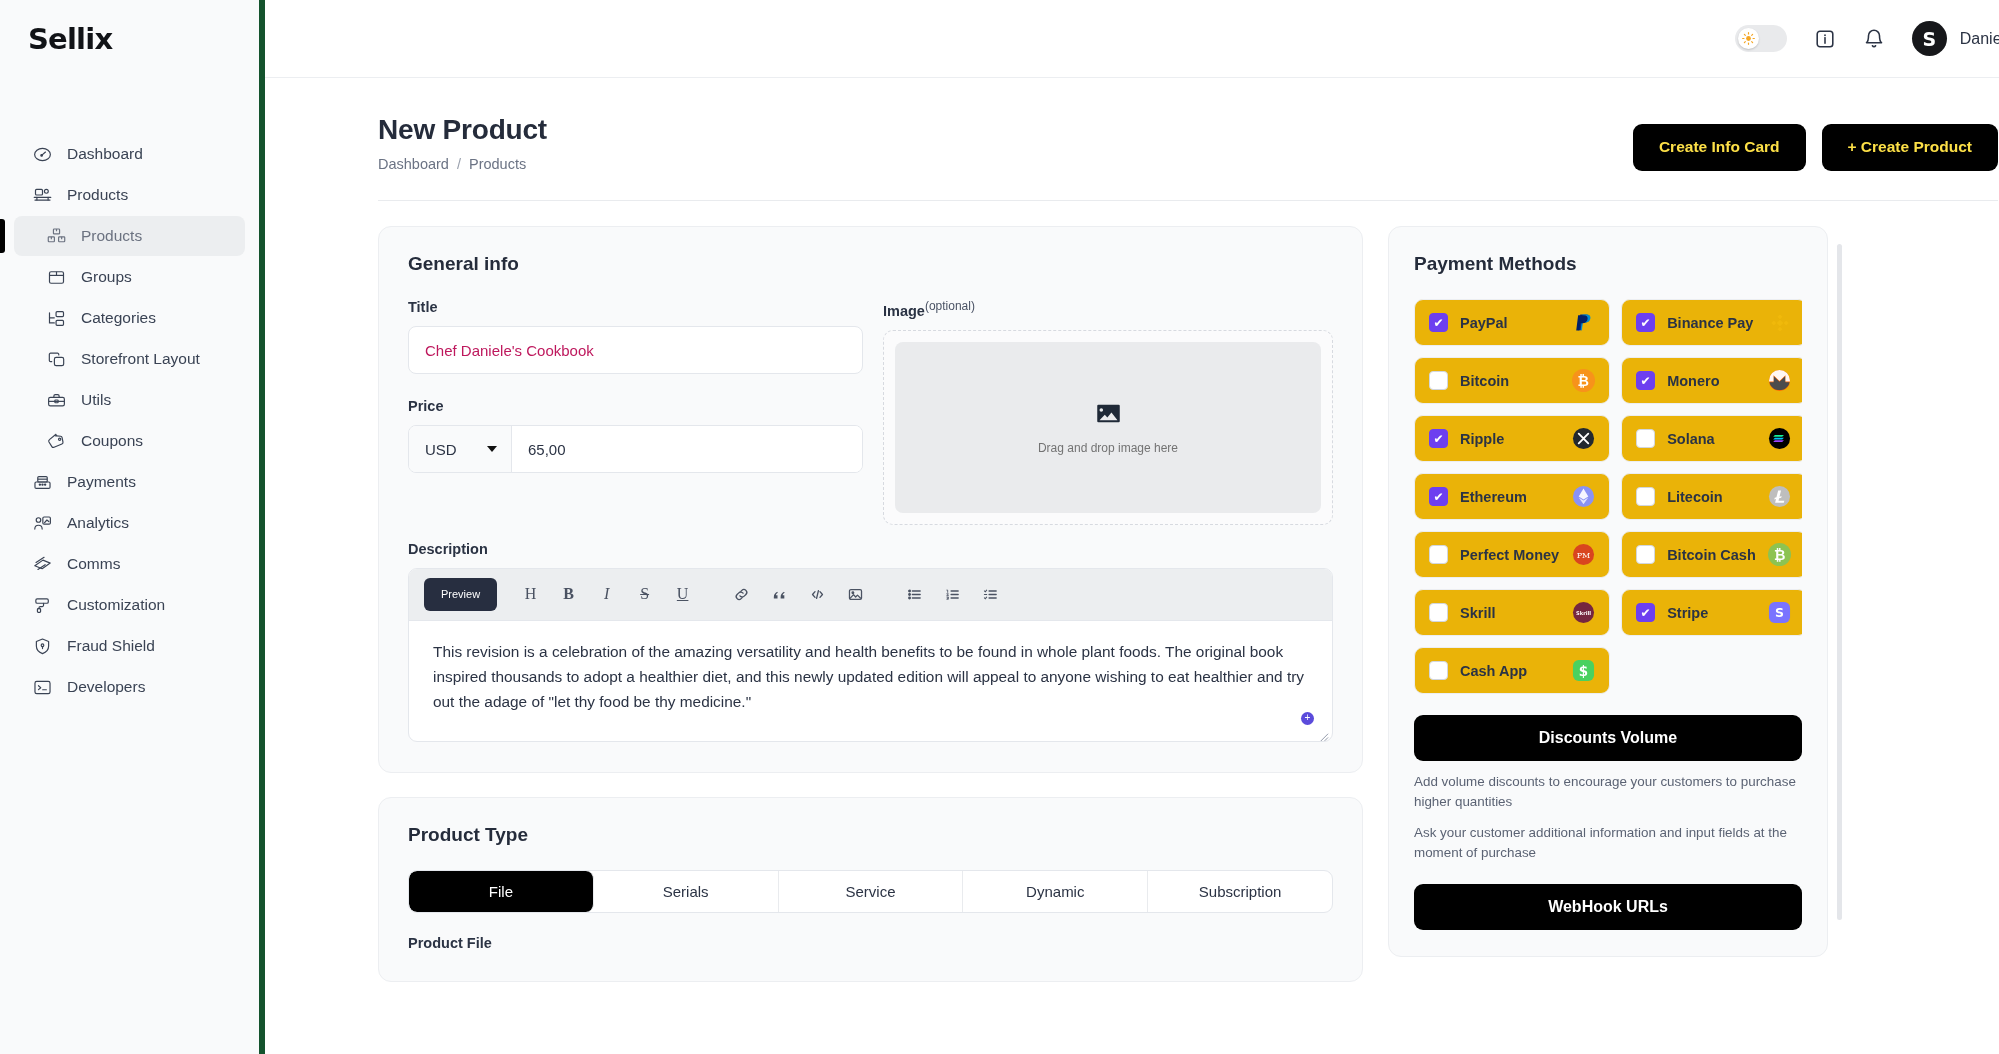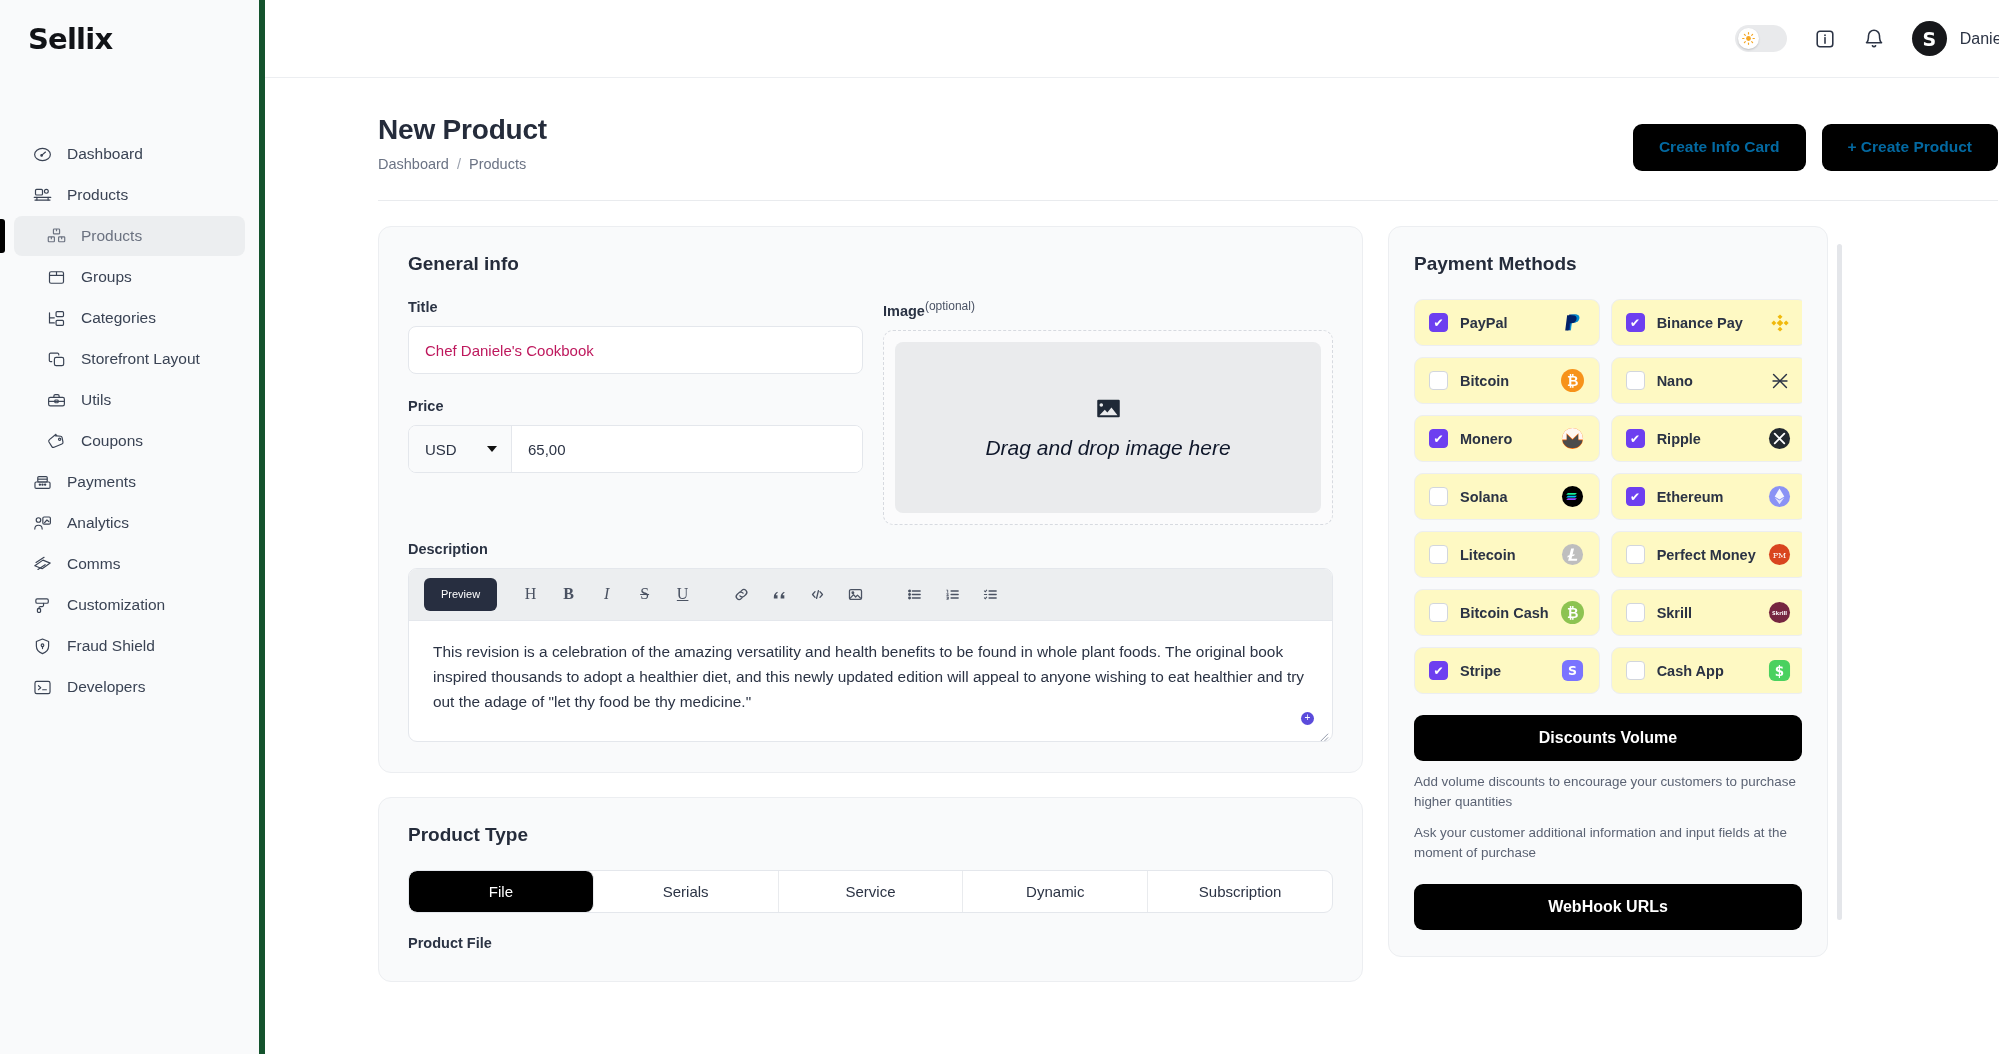--- a/index.html
+++ b/index.html
@@ -75,21 +75,21 @@
   .content { height: 976px; position: relative; overflow: hidden; }
   .inner { padding: 36px 58px 0 113px; }
 
   .page-head { display: flex; align-items: center; justify-content: space-between; }
   .page-title { font-size: 28px; font-weight: 700; color: #252c3b; letter-spacing: -0.2px; }
   .crumbs { margin-top: 10px; font-size: 14.5px; color: #6b7384; display: flex; gap: 8px; }
   .crumbs span { cursor: pointer; }
   .crumbs .sep { color: #9aa1ae; cursor: default; }
   .head-btns { display: flex; gap: 16px; padding-top: 8px; }
   .btn-dark {
-    background: #000; color: #0369a1; border: none; border-radius: 9px;
+    background: #000; color: #fde047; border: none; border-radius: 9px;
     height: 47px; padding: 0 26px; font-size: 15.5px; font-weight: 600;
     cursor: pointer; font-family: "Liberation Sans", sans-serif;
   }
 
   .divider { height: 1px; background: #e9ebee; margin: 28px 0 0 0; width: 1620px; }
 
   .cols { display: flex; gap: 25px; margin-top: 25px; align-items: flex-start; }
 
   .card {
     background: #f9fafb; border: 1px solid #eceef1; border-radius: 13px;
@@ -118,21 +118,21 @@
   .caret { width: 0; height: 0; border-left: 5px solid transparent; border-right: 5px solid transparent; border-top: 6px solid #111; }
   .price-inp { flex: 1; border: none; outline: none; padding: 0 16px; font-size: 15px; color: #2b3344; font-family: "Liberation Sans", sans-serif; }
 
   .drop-outer { border: 1px dashed #d7dae0; border-radius: 10px; padding: 11px; background: #fbfbfc; }
   .drop-inner {
     background: #eaebed; border-radius: 8px; height: 171px;
     display: flex; flex-direction: column; align-items: center; justify-content: center; gap: 14px;
     cursor: pointer;
   }
   .drop-inner svg { width: 27px; height: 27px; color: #1f2937; }
-  .drop-text { font-size: 21px; color: #0f172a; font-style: italic; }
+  .drop-text { font-size: 12px; color: #737373; }
 
   .desc-wrap { margin-top: 16px; }
   .editor { border: 1px solid #e4e7ec; border-radius: 9px; overflow: hidden; background: #fff; }
   .toolbar {
     background: #eceef0; height: 52px; display: flex; align-items: center;
     padding: 0 15px; gap: 5px; border-bottom: 1px solid #e4e7ec;
   }
   .prev-btn {
     background: #272e40; color: #fff; border: none; border-radius: 6px;
     height: 33px; padding: 0 17px; font-size: 11px; cursor: pointer; margin-right: 12px;
@@ -152,21 +152,21 @@
   .pt-tab { flex: 1; height: 41px; display: flex; align-items: center; justify-content: center; font-size: 15px; color: #2b3344; cursor: pointer; border-right: 1px solid #e9ebee; }
   .pt-tab:last-child { border-right: none; }
   .pt-tab.active { background: #000; color: #fff; border-radius: 8px; }
   .pt-sub { margin-top: 22px; font-size: 14.5px; font-weight: 600; color: #2b3344; }
 
   
   .right-col { width: 440px; position: relative; }
   .pm-scroll { max-height: 700px; overflow: hidden; }
   .pm-grid { display: grid; grid-template-columns: 1fr 1fr; gap: 11px; }
   .pm-item {
-    background: #fef9c3; border: 1px solid #eceef1; border-radius: 9px;
+    background: #eab308; border: 1px solid #eceef1; border-radius: 9px;
     height: 47px; display: flex; align-items: center; padding: 0 14px; gap: 12px; cursor: pointer;
   }
   .cb { width: 19px; height: 19px; border-radius: 4px; border: 1.5px solid #d2d6dd; background: #fff; flex: 0 0 19px; display: flex; align-items: center; justify-content: center; }
   .cb.on { background: #6d3ff0; border-color: #6d3ff0; }
   .cb.on::after { content: "✔"; color: #fff; font-size: 12px; line-height: 1; }
   .pm-name { flex: 1; font-size: 14.5px; font-weight: 600; color: #2b3344; white-space: nowrap; }
   .pm-logo { width: 24px; height: 24px; flex: 0 0 24px; display: flex; align-items: center; justify-content: center; }
   .coin { width: 23px; height: 23px; border-radius: 50%; display: flex; align-items: center; justify-content: center; color: #fff; font-weight: 700; font-family: "DejaVu Sans", sans-serif; }
 
   .pm-btn {
@@ -557,31 +557,20 @@
                       </span>
                     </div>
                     <div class="pm-item">
                       <span class="cb"></span>
                       <span class="pm-name">Bitcoin</span>
                       <span class="pm-logo">
                         <div class="coin" style="background:#f7931a;font-size:14px">₿</div>
                       </span>
                     </div>
                     <div class="pm-item">
-                      <span class="cb"></span>
-                      <span class="pm-name">Nano</span>
-                      <span class="pm-logo">
-                        <svg viewBox="0 0 24 24" width="22" height="22" stroke="#2b3344" stroke-width="1.6" fill="none" stroke-linecap="round">
-                          <line x1="5" y1="5" x2="19" y2="19"></line>
-                          <line x1="19" y1="5" x2="5" y2="19"></line>
-                          <line x1="4.4" y1="12" x2="19.6" y2="12"></line>
-                        </svg>
-                      </span>
-                    </div>
-                    <div class="pm-item">
                       <span class="cb on"></span>
                       <span class="pm-name">Monero</span>
                       <span class="pm-logo">
                         <svg viewBox="0 0 24 24" width="23" height="23">
                           <circle cx="12" cy="12" r="11" fill="#ff6600"></circle>
                           <path d="M1.6 13.8h4.2V7.2L12 13.4l6.2-6.2v6.6h4.2l-.5 2.1c-1.5 3.6-5 6.1-9.9 6.1s-8.4-2.5-9.9-6.1z" fill="#4c4c4c"></path>
                           <path d="M1.2 12.8h4.6V6.4L12 12.6l6.2-6.2v6.4h4.6" fill="none"></path>
                           <path d="M1 12.9h4.8V6.3L12 12.5l6.2-6.2v6.6H23" fill="#ffffff" opacity="0"></path>
                           <path d="M1.1 13h4.7V6.4L12 12.6l6.2-6.2V13h4.7v-1.1a10.9 10.9 0 0 0-21.8 0z" fill="#ffffff" opacity=".95"></path>
                         </svg>

